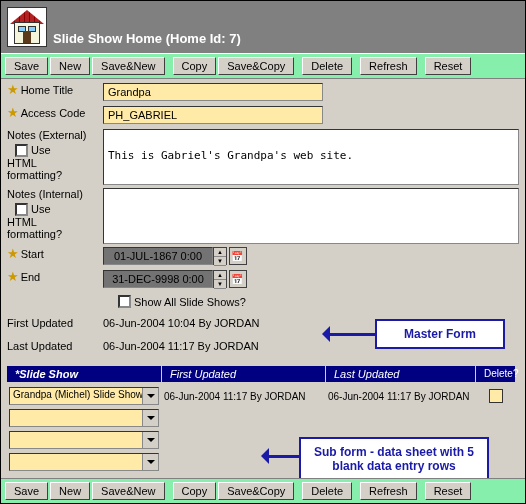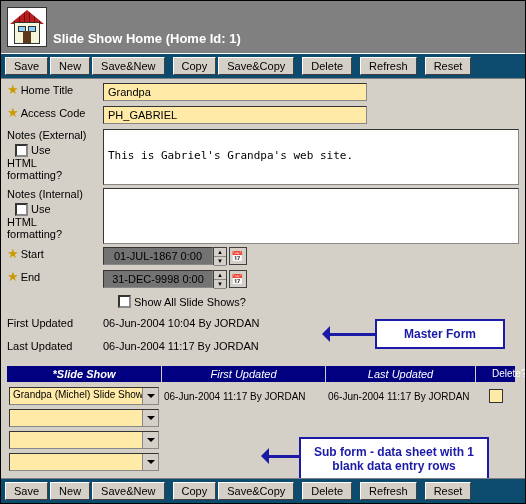--- a/index.html
+++ b/index.html
@@ -40,21 +40,21 @@
     background: #f5f5dc;
     border: 1px solid #333;
   }
   .house-door { position:absolute; left:50%; bottom:0; width:8px; height:12px; background:#5a3a1a; transform:translateX(-50%);}
   .house-win { position:absolute; left:3px; top:3px; width:8px; height:6px; background:#87cefa; border:1px solid #333;}
   .house-win.r { left:auto; right:3px;}
   .window-title { font-size: 13px; align-self: flex-end; padding-bottom: 4px; }
   .toolbar, .bottombar {
     display: flex; gap: 2px;
     padding: 3px 4px;
-    background: #0c4a6e;
+    background: #86efac;
     border-bottom: 1px solid #808080;
     border-top: 1px solid #fff;
   }
   .bottombar { border-bottom: none; border-top: 1px solid #808080; }
   .tb-btn {
     font-size: 11px;
     padding: 2px 8px;
     background: #d4d0c8;
     border: 1px solid;
     border-color: #fff #404040 #404040 #fff;
@@ -87,21 +87,21 @@
   }
   .label-col .star { color:#cc9900; font-size:13px; margin-right:2px; }
   .lbl-line { display:flex; align-items:center; }
   .text-input {
     background: #ffeaa7;
     border: 1px inset #888;
     padding: 2px 4px;
     font-size: 11px;
     height: 18px;
   }
-  .text-input.wide { width: 264px; }
+  .text-input.wide { width: 220px; }
   .textarea {
     flex: 1;
     height: 56px;
     background: #fff;
     border: 1px inset #888;
     padding: 19px 4px;
     font-size: 11px;
     resize: none;
     position: relative;
     overflow-y: scroll;
@@ -160,22 +160,21 @@
     z-index:10;
   }
   .sub-header {
     display:flex;
     margin-top:4px;
   }
   .sub-header .col {
     background: #000080;
     color: #fff;
     font-size: 11px;
-    text-align: center;
-    padding: 2px 16px;
+    padding: 2px 8px;
     border-right: 1px solid #d4d0c8;
     font-style: italic;
   }
   .sub-header .col:first-child { font-weight:bold; }
   .sub-row {
     display:flex;
     align-items:center;
     height: 22px;
   }
   .sub-row .cell {
@@ -215,21 +214,21 @@
 
   <div class="titlebar">
     <div class="house-icon">
       <div class="house-roof"></div>
       <div class="house-body">
         <div class="house-win"></div>
           <div class="house-win r"></div>
           <div class="house-door"></div>
       </div>
     </div>
-    <span class="window-title">Slide Show Home (Home Id: 1)</span>
+    <span class="window-title">Slide Show Home (Home Id: 7)</span>
   </div>
 
   <div class="toolbar">
     <button class="tb-btn">Save</button>
     <button class="tb-btn">New</button>
     <button class="tb-btn">Save&amp;New</button>
     <div class="tb-sep"></div>
     <button class="tb-btn">Copy</button>
     <button class="tb-btn">Save&amp;Copy</button>
     <div class="tb-sep"></div>
@@ -395,21 +394,21 @@
           <div class="cell col-first"></div>
           <div class="cell col-last"></div>
           <div class="cell col-del"></div>
         </div>
       </div>
 
     <div class="callout c1">Master Form</div>
     <div class="arrow-line" style="top:254px; right:150px; width:45px;"></div>
     <div class="arrow-head" style="top:247px; right:195px; border-right-color:#1a1aa6;"></div>
 
-    <div class="callout c2">Sub form - data sheet with 1 blank data entry rows</div>
+    <div class="callout c2">Sub form - data sheet with 5 blank data entry rows</div>
     <div class="arrow-line" style="top:376px; right:226px; width:30px;"></div>
     <div class="arrow-head" style="top:369px; right:256px; border-right-color:#1a1aa6;"></div>
 
   </div>
 
   <div class="bottombar">
     <button class="tb-btn">Save</button>
     <button class="tb-btn">New</button>
     <button class="tb-btn">Save&amp;New</button>
     <div class="tb-sep"></div>

